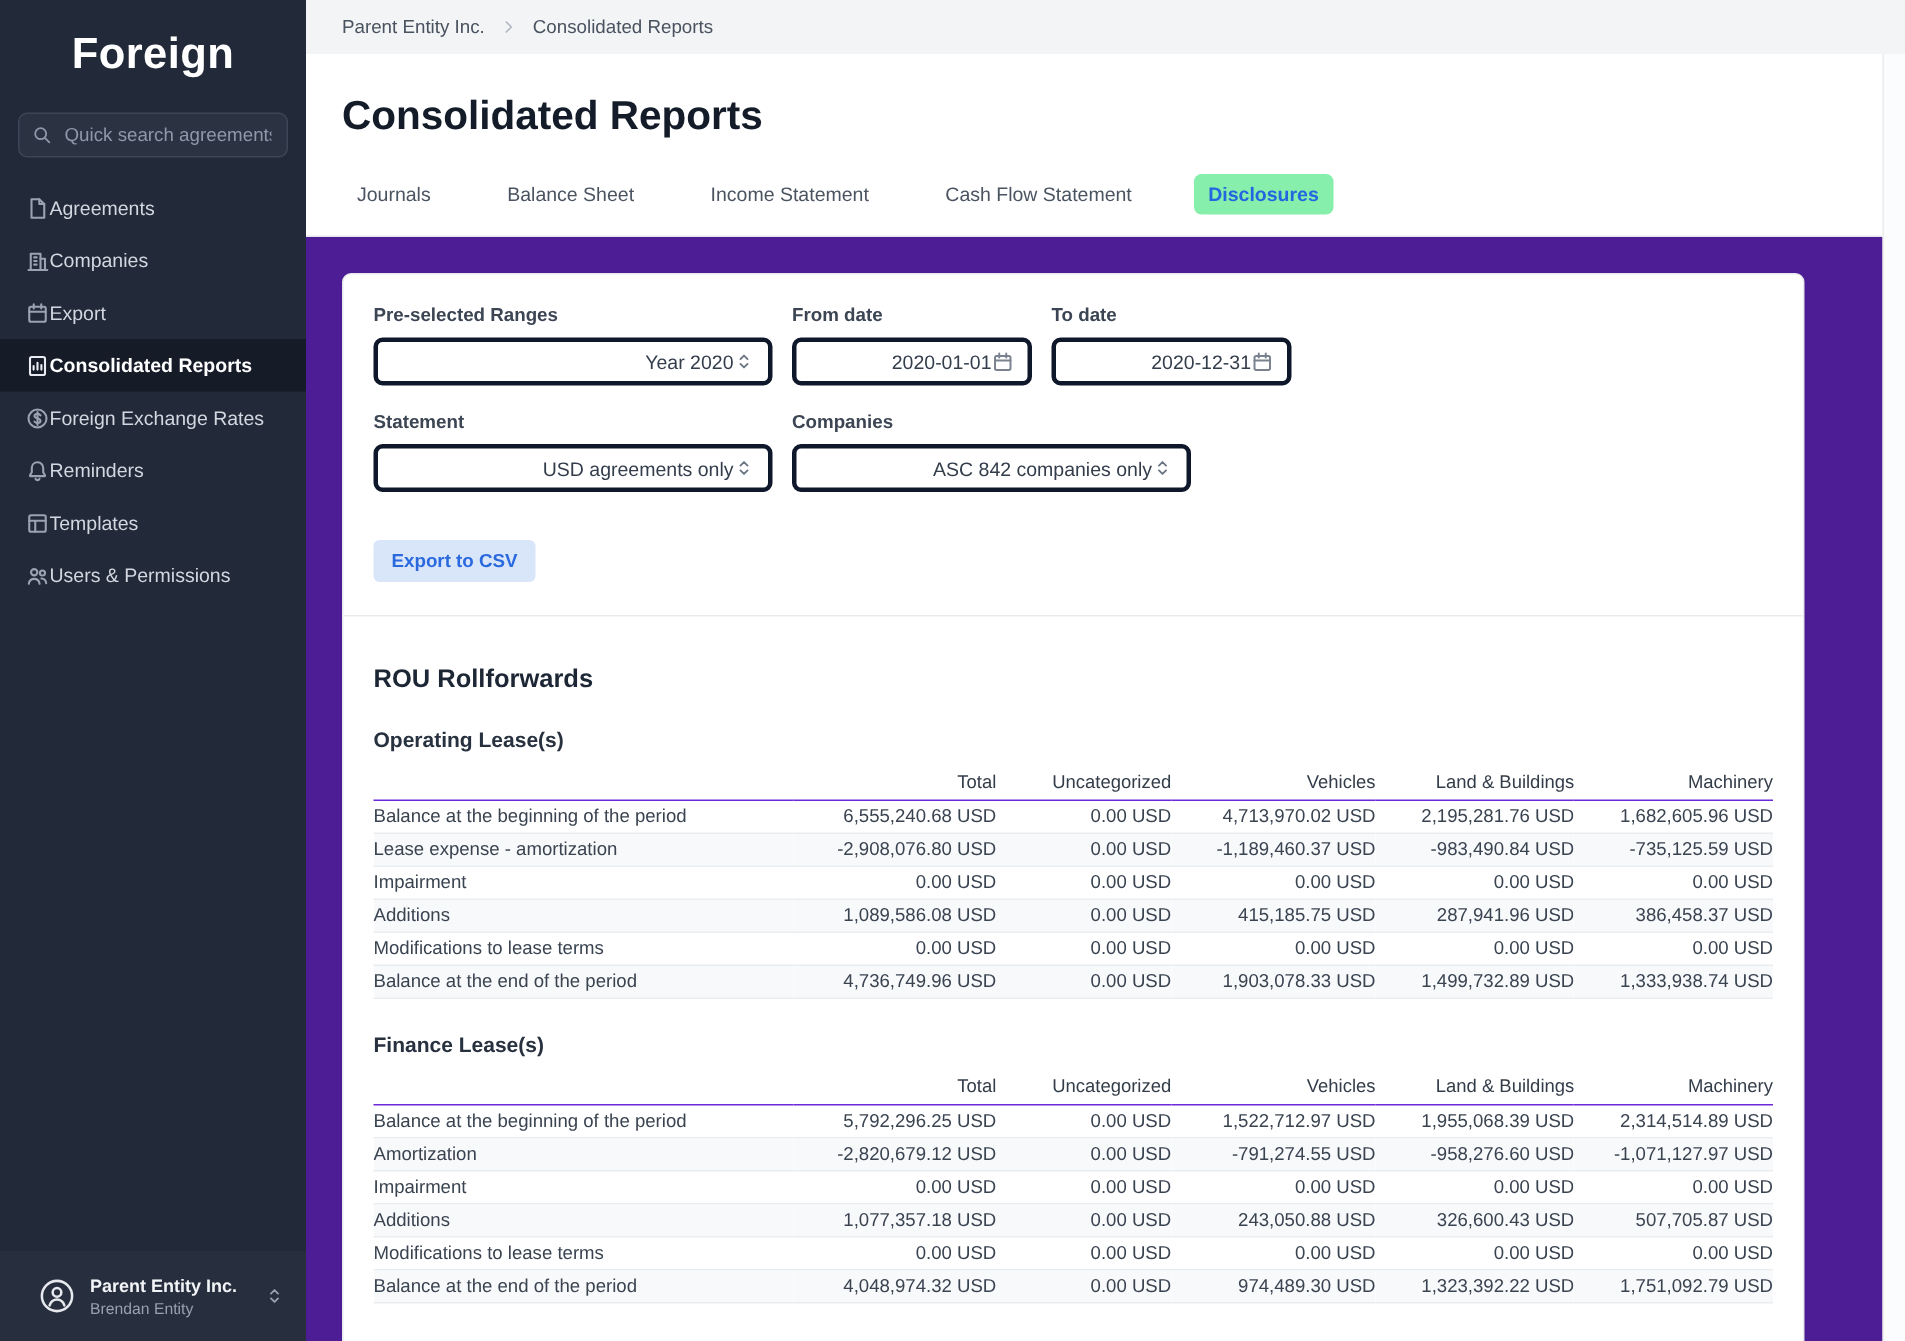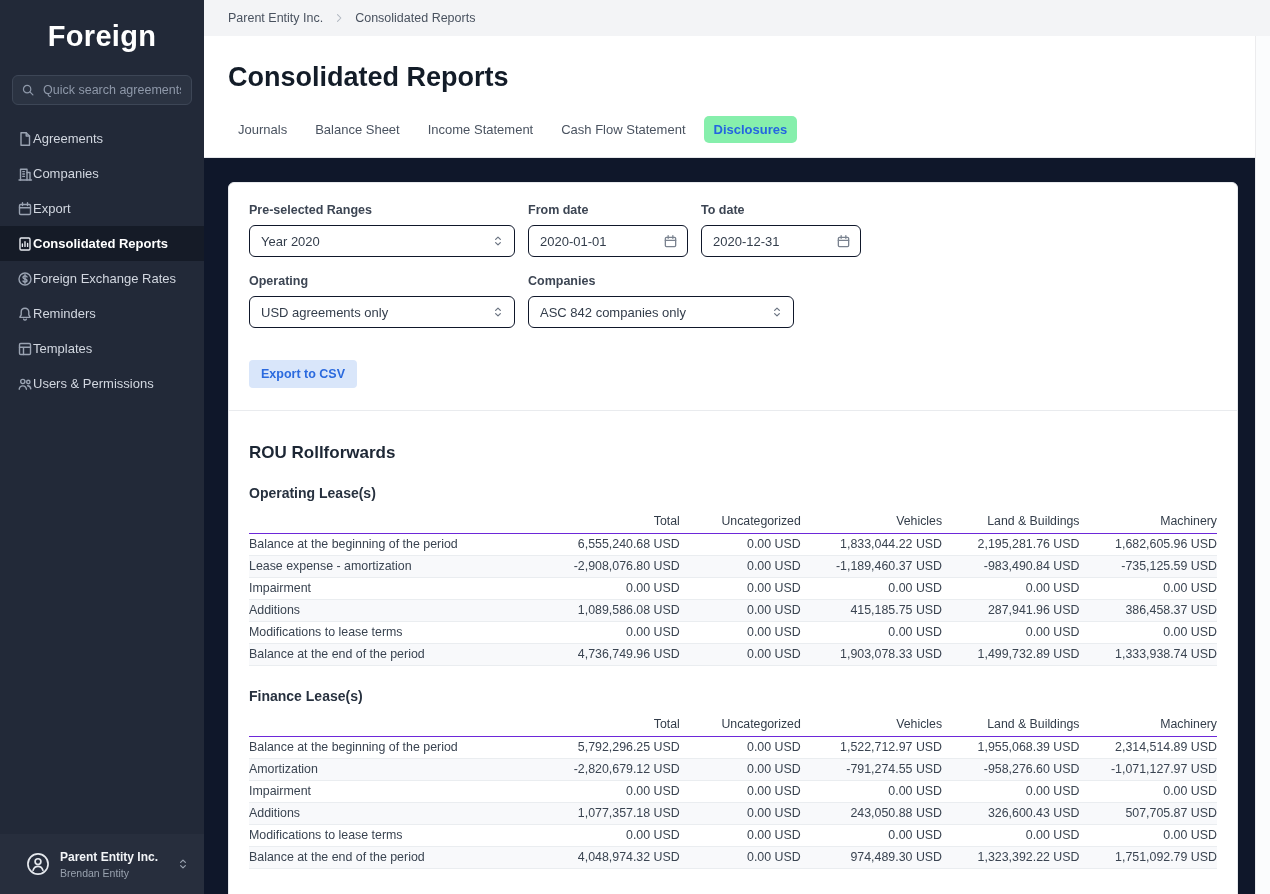--- a/index.html
+++ b/index.html
@@ -26,34 +26,34 @@
   .acct-user { font-size:10.5px; color:#98a1ae; margin-top:2px; }
   .acct-chev { margin-left:auto; width:14px; height:14px; color:#98a1ae; }
 
   
   .main { flex:1; min-width:0; display:flex; flex-direction:column; position:relative; background:#fff; }
   .breadcrumb { height:36px; flex-shrink:0; background:#f3f4f6; display:flex; align-items:center; gap:10px;
     padding:0 24px; font-size:12.5px; color:#49525f; }
   .crumb-sep { width:12px; height:12px; color:#b0b7c0; }
   .header { padding:24px 24px 0; background:#fff; border-bottom:1px solid #e5e7ea; flex-shrink:0; }
   .page-title { font-size:27px; font-weight:800; color:#131c28; line-height:34px; }
-  .tabs { display:flex; gap:8px; margin-top:22px; padding-bottom:14px; }
+  .tabs { display:flex; gap:31px; margin-top:22px; padding-bottom:14px; }
   .tab { font-size:13px; color:#4a5360; padding:6px 10px; border-radius:5px; cursor:pointer; white-space:nowrap; }
   .tab.active { color:#2465e0; background:#86efac; font-weight:600; }
 
-  .content { flex:1; background:#0f172a; overflow:hidden; padding:24px 32px 0 24px; }
+  .content { flex:1; background:#4c1d95; overflow:hidden; padding:24px 67px 0 24px; }
   .card { background:#fff; border:1px solid #e7e9ec; border-radius:6px; box-shadow:0 1px 2px rgba(16,24,40,.04); }
 
   
   .filters { padding:20px 20px 22px; border-bottom:1px solid #e9ebee; }
   .filter-row { display:flex; gap:13px; margin-bottom:17px; }
   .field label { display:block; font-size:12.5px; font-weight:600; color:#3c4553; margin-bottom:8px; }
   .w-lg { width:266px; } .w-sm { width:160px; }
-  .select, .dateinput { height:32px; border:1px solid #0f172a; border-radius:6px; background:#fff;
-    display:flex; align-items:center; justify-content:space-between; padding:0 9px 0 11px;
+  .select, .dateinput { height:32px; border:3px solid #0f172a; border-radius:6px; background:#fff;
+    display:flex; align-items:center; justify-content:flex-end; padding:0 9px 0 11px;
     font-size:13px; color:#333d4b; cursor:pointer; white-space:nowrap; }
   .ctl-ic { width:14px; height:14px; color:#6b7482; flex-shrink:0; }
   .cal-ic { width:15px; height:15px; color:#7a828f; flex-shrink:0; }
   .export { margin-top:15px; background:#d9e6fa; color:#2b6ade; border:none; border-radius:4px;
     font-size:12.5px; font-weight:600; padding:7px 12px; cursor:pointer; font-family:inherit; }
 
   
   .report { padding:26px 20px 20px; }
   .section-title { font-size:17px; font-weight:700; color:#1c2634; margin-top:6px; }
   .section-title:not(:first-child) { margin-top:34px; }
@@ -245,21 +245,21 @@
                     <svg class="ic" viewBox="0 0 16 16">
                       <rect x="2.5" y="3.5" width="11" height="10" rx="1.2"></rect>
                       <path d="M2.5 6.8h11M5.5 1.8v2.8M10.5 1.8v2.8"></path>
                     </svg>
                   </span>
               </div>
             </div>
           </div>
           <div class="filter-row">
             <div class="field w-lg">
-              <label>Operating</label>
+              <label>Statement</label>
               <div class="select">
                 <span>USD agreements only</span>
                 <span class="ctl-ic">
                     <svg class="ic" viewBox="0 0 16 16">
                       <path d="M5.3 6.2L8 3.5l2.7 2.7M5.3 9.8L8 12.5l2.7-2.7"></path>
                     </svg>
                   </span>
               </div>
             </div>
             <div class="field w-lg">
@@ -297,21 +297,21 @@
                   <th class="num">Vehicles</th>
                   <th class="num">Land &amp; Buildings</th>
                   <th class="num">Machinery</th>
                 </tr>
               </thead>
               <tbody>
                 <tr>
                   <td class="lab">Balance at the beginning of the period</td>
                   <td class="num">6,555,240.68 USD</td>
                   <td class="num">0.00 USD</td>
-                  <td class="num">1,833,044.22 USD</td>
+                  <td class="num">4,713,970.02 USD</td>
                   <td class="num">2,195,281.76 USD</td>
                   <td class="num">1,682,605.96 USD</td>
                 </tr>
                 <tr>
                   <td class="lab">Lease expense - amortization</td>
                   <td class="num">-2,908,076.80 USD</td>
                   <td class="num">0.00 USD</td>
                   <td class="num">-1,189,460.37 USD</td>
                   <td class="num">-983,490.84 USD</td>
                   <td class="num">-735,125.59 USD</td>

